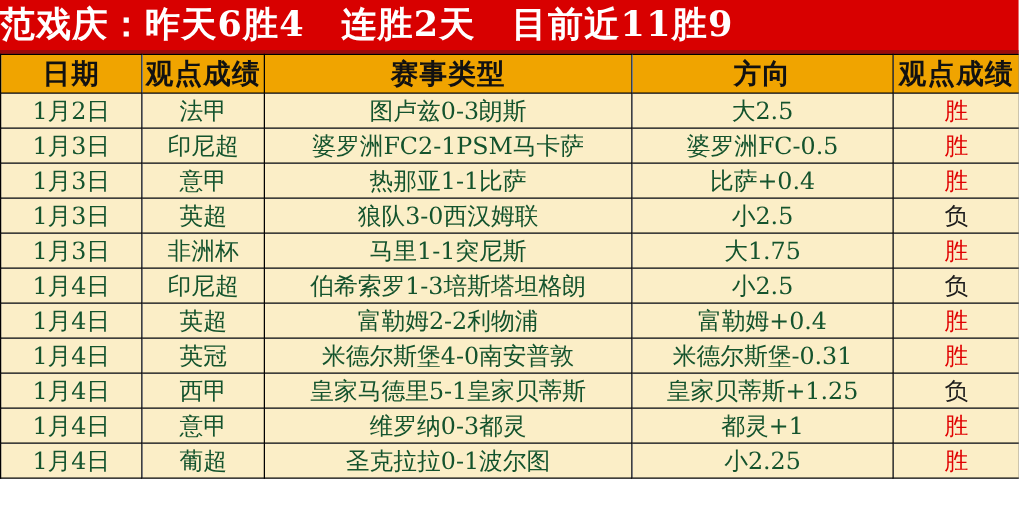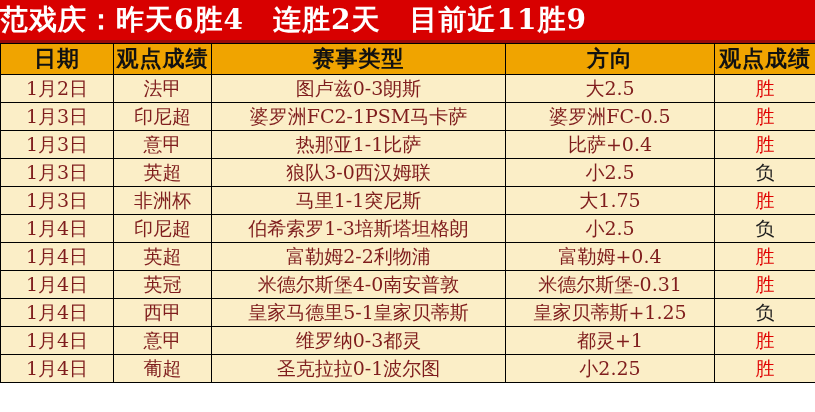--- a/index.html
+++ b/index.html
@@ -34,21 +34,21 @@
     font-weight: bold;
     height: 24px;
     border: 1px solid #000000;
     text-align: center;
     letter-spacing: 1px;
     overflow: hidden;
     white-space: nowrap;
   }
   .results td {
     background: #fbeec7;
-    color: #7f1d1d;
+    color: #14532d;
     font-size: 19px;
     height: 28px;
     border: 1px solid #000000;
     text-align: center;
     vertical-align: middle;
     overflow: hidden;
     white-space: nowrap;
   }
   .results td[data-result="胜"] { color: #e00000; }
   .results td[data-result="负"] { color: #1b1b1b; }

